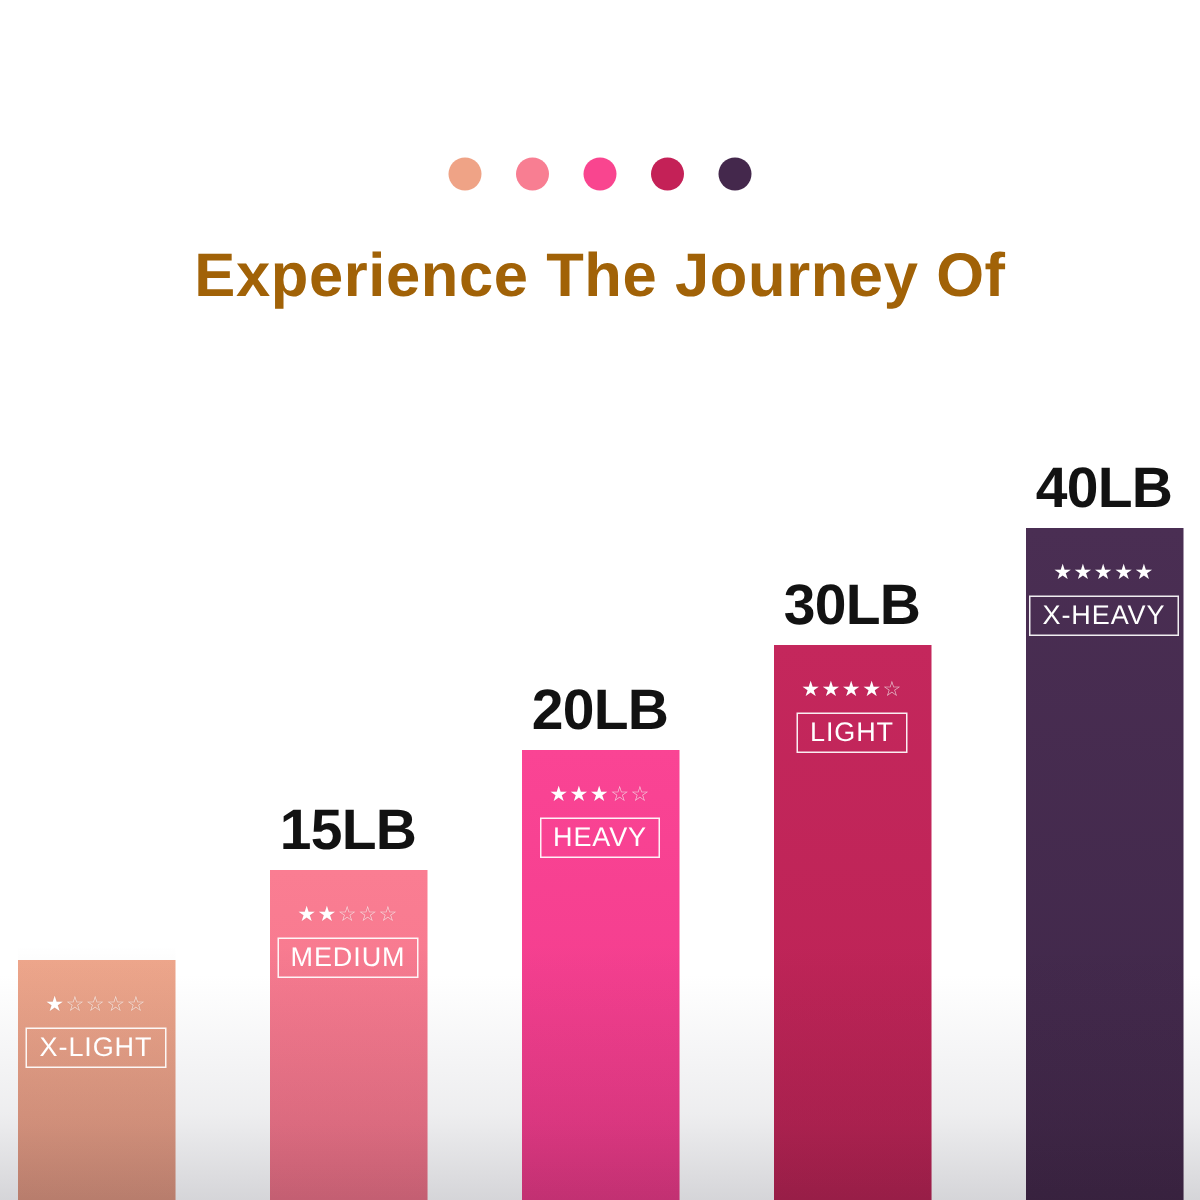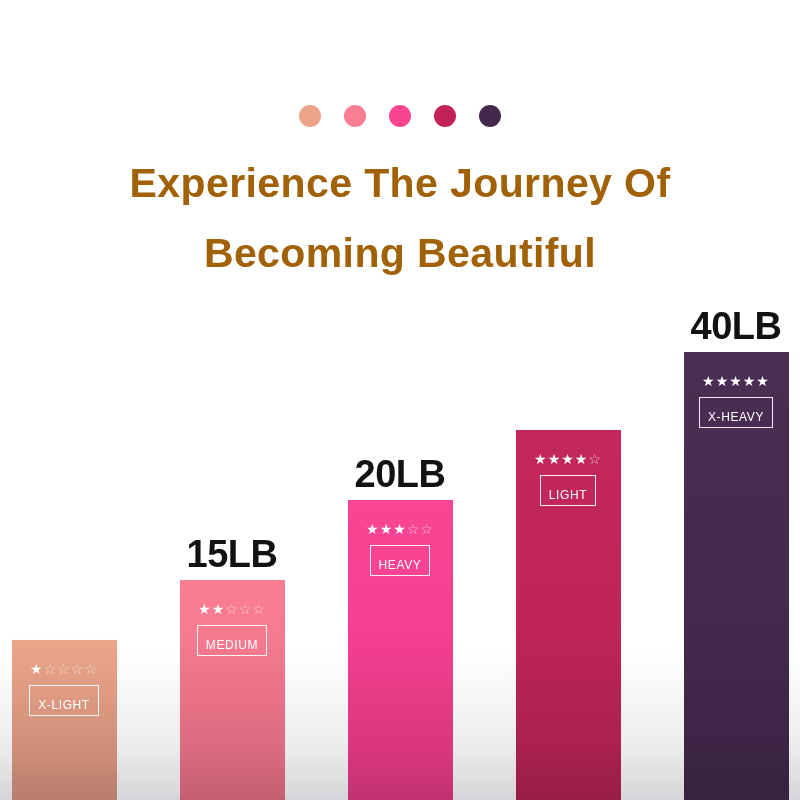--- a/index.html
+++ b/index.html
@@ -136,23 +136,23 @@
     margin-bottom: 9px;
     text-shadow: 0 0 1px rgba(0,0,0,0.10);
   }
   .stars .off { color: rgba(255,255,255,0.72); }
 
   .level-box {
     position: relative;
     z-index: 2;
     border: 1.5px solid rgba(255,255,255,0.92);
     color: #ffffff;
-    font-size: 12px;
+    font-size: 18px;
     letter-spacing: 0.6px;
-    padding: 13px 8px 4px;
+    padding: 3px 8px 4px;
     line-height: 1;
     white-space: nowrap;
   }
 </style>
 </head>
 <body>
 
 <div id="poster">
 
   <div id="floor-shade"></div>
@@ -160,21 +160,20 @@
   <div id="dot-row">
       <span class="dot" style="background: rgb(239, 163, 134);"></span>
       <span class="dot" style="background: rgb(248, 126, 146);"></span>
       <span class="dot" style="background: rgb(249, 69, 143);"></span>
       <span class="dot" style="background: rgb(196, 33, 87);"></span>
       <span class="dot" style="background: rgb(68, 40, 76);"></span>
     </div>
 
   <div id="headline">
     <span class="line">Experience The Journey Of</span>
-    <span class="line">Becoming Beautiful</span>
   </div>
 
   <div id="chart">
       <div class="bar-col">
         <div class="bar" style="height: 160px; background: linear-gradient(rgb(239, 167, 140) 0%, rgb(227, 156, 132) 100%);">
           <div class="stars"><span class="on">★</span><span class="off">☆</span><span class="off">☆</span><span class="off">☆</span><span class="off">☆</span></div>
           <div class="level-box">X-LIGHT</div>
         </div>
       </div>
       <div class="bar-col">
@@ -185,20 +184,21 @@
         </div>
       </div>
       <div class="bar-col">
         <div class="bar-weight">20LB</div>
         <div class="bar" style="height: 300px; background: linear-gradient(rgb(250, 68, 148) 0%, rgb(240, 58, 139) 100%);">
           <div class="stars"><span class="on">★</span><span class="on">★</span><span class="on">★</span><span class="off">☆</span><span class="off">☆</span></div>
           <div class="level-box">HEAVY</div>
         </div>
       </div>
       <div class="bar-col">
+        <div class="bar-weight">30LB</div>
         <div class="bar" style="height: 370px; background: linear-gradient(rgb(196, 39, 92) 0%, rgb(186, 34, 84) 100%);">
           <div class="stars"><span class="on">★</span><span class="on">★</span><span class="on">★</span><span class="on">★</span><span class="off">☆</span></div>
           <div class="level-box">LIGHT</div>
         </div>
       </div>
       <div class="bar-col">
         <div class="bar-weight">40LB</div>
         <div class="bar" style="height: 448px; background: linear-gradient(rgb(74, 46, 83) 0%, rgb(63, 39, 73) 100%);">
           <div class="stars"><span class="on">★</span><span class="on">★</span><span class="on">★</span><span class="on">★</span><span class="on">★</span></div>
           <div class="level-box">X-HEAVY</div>

